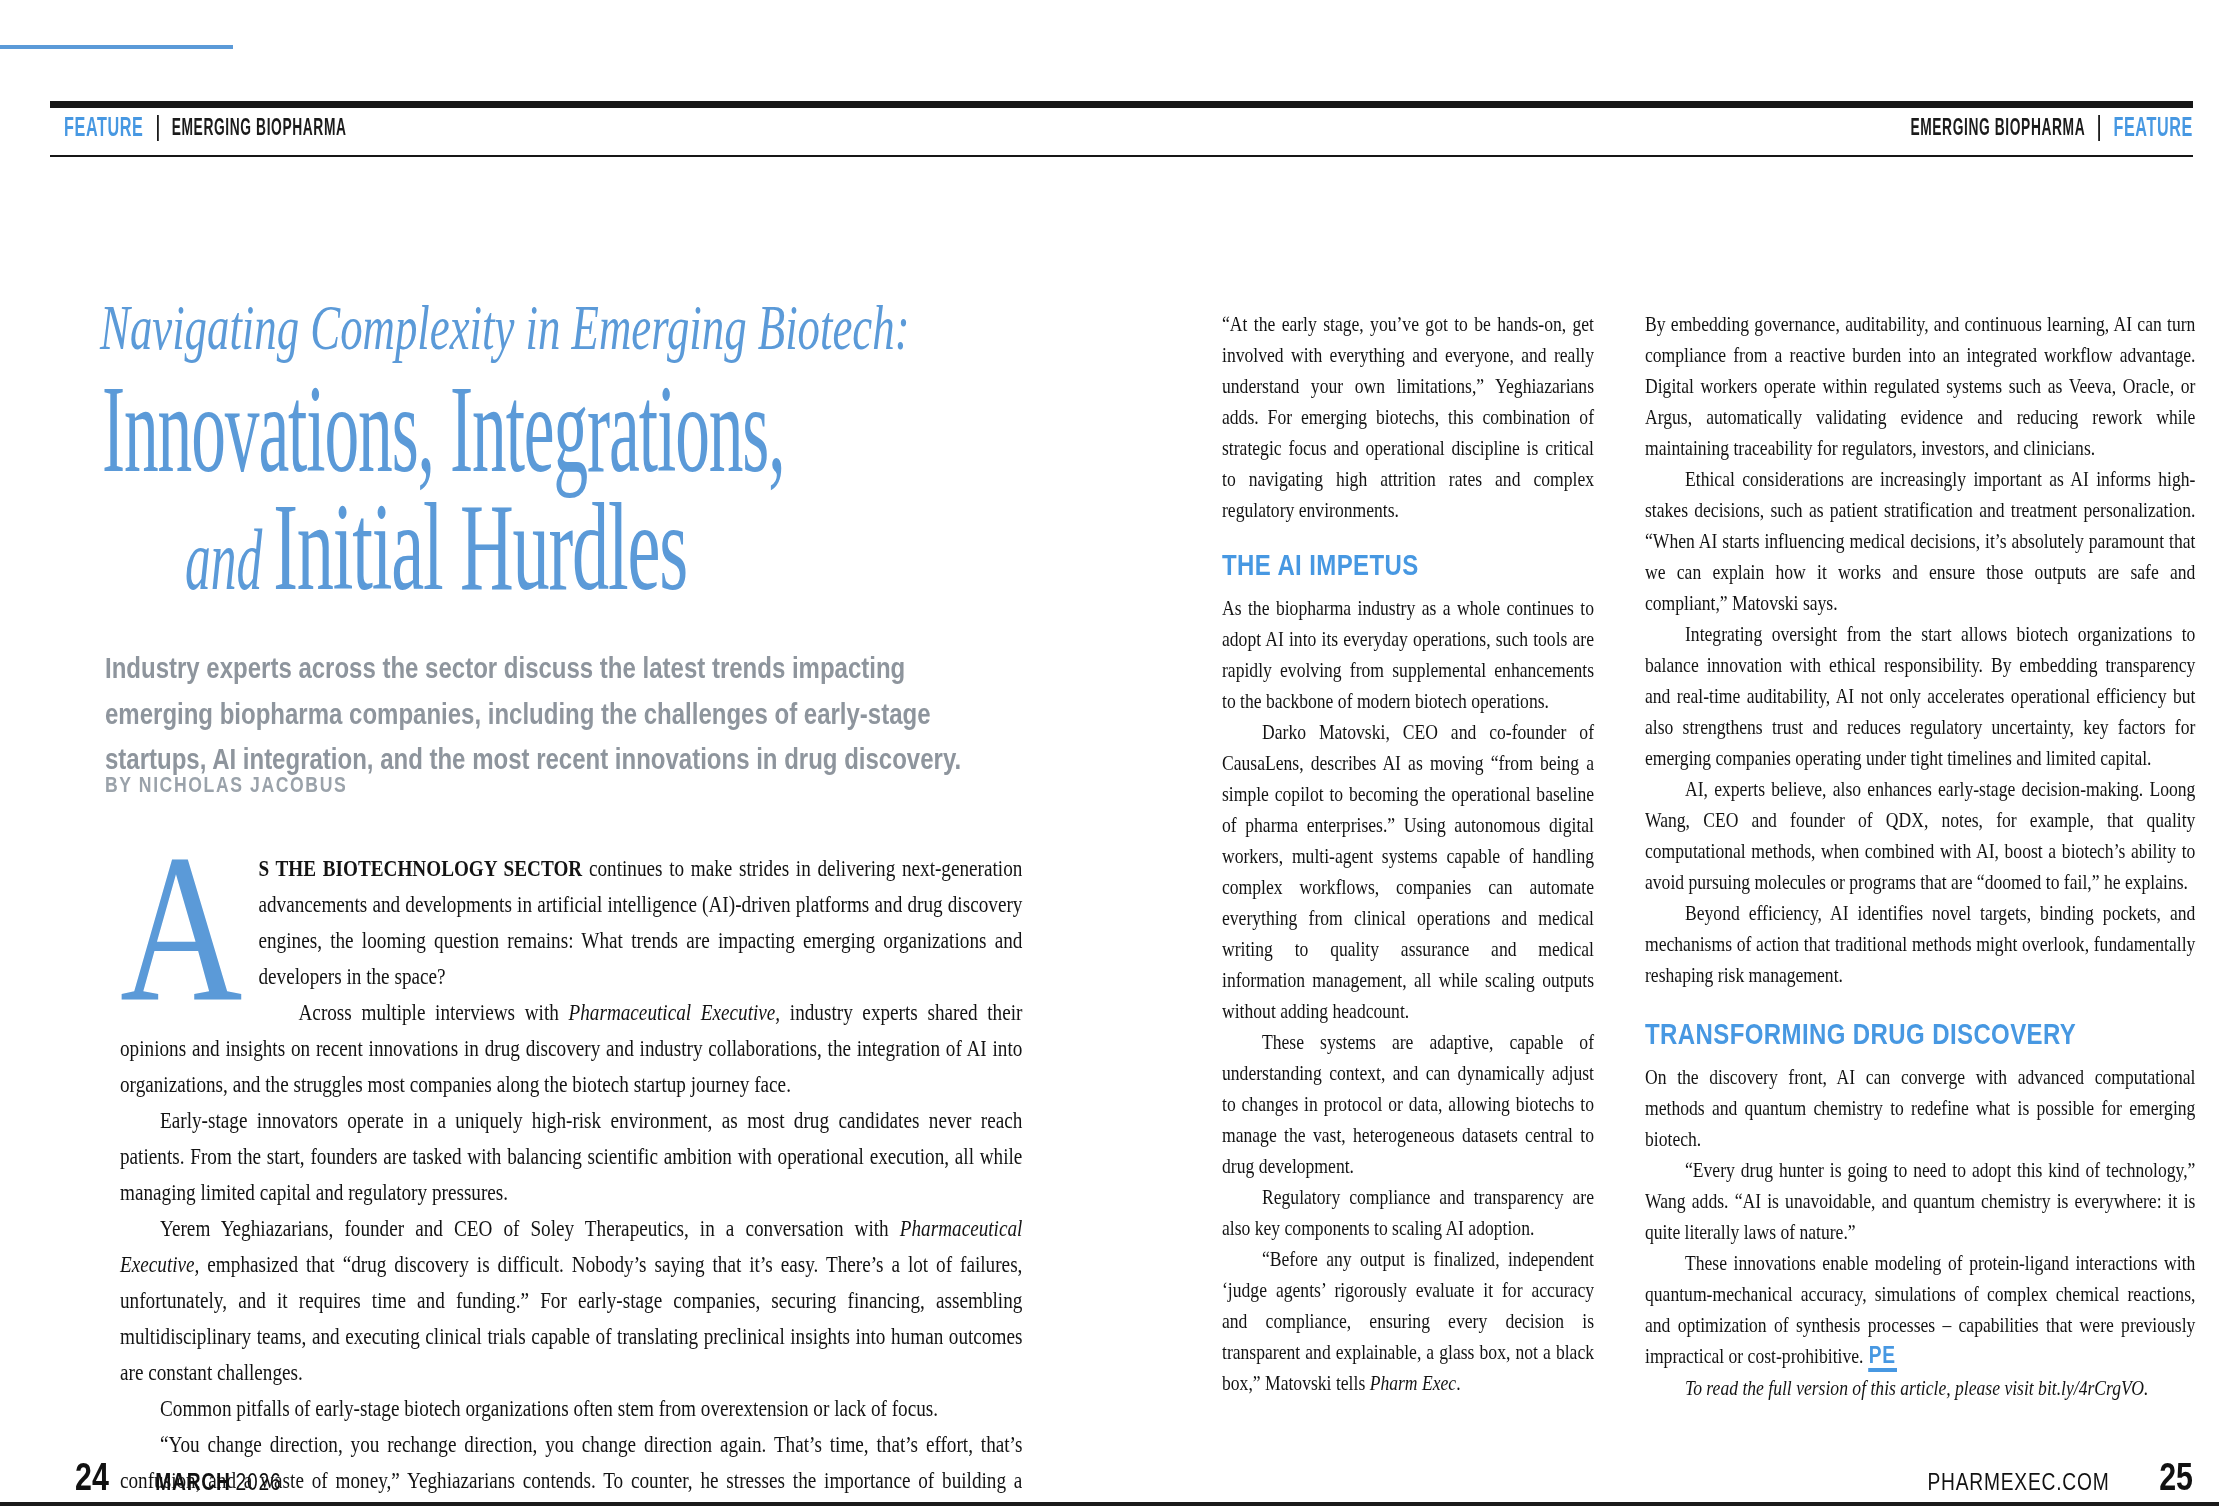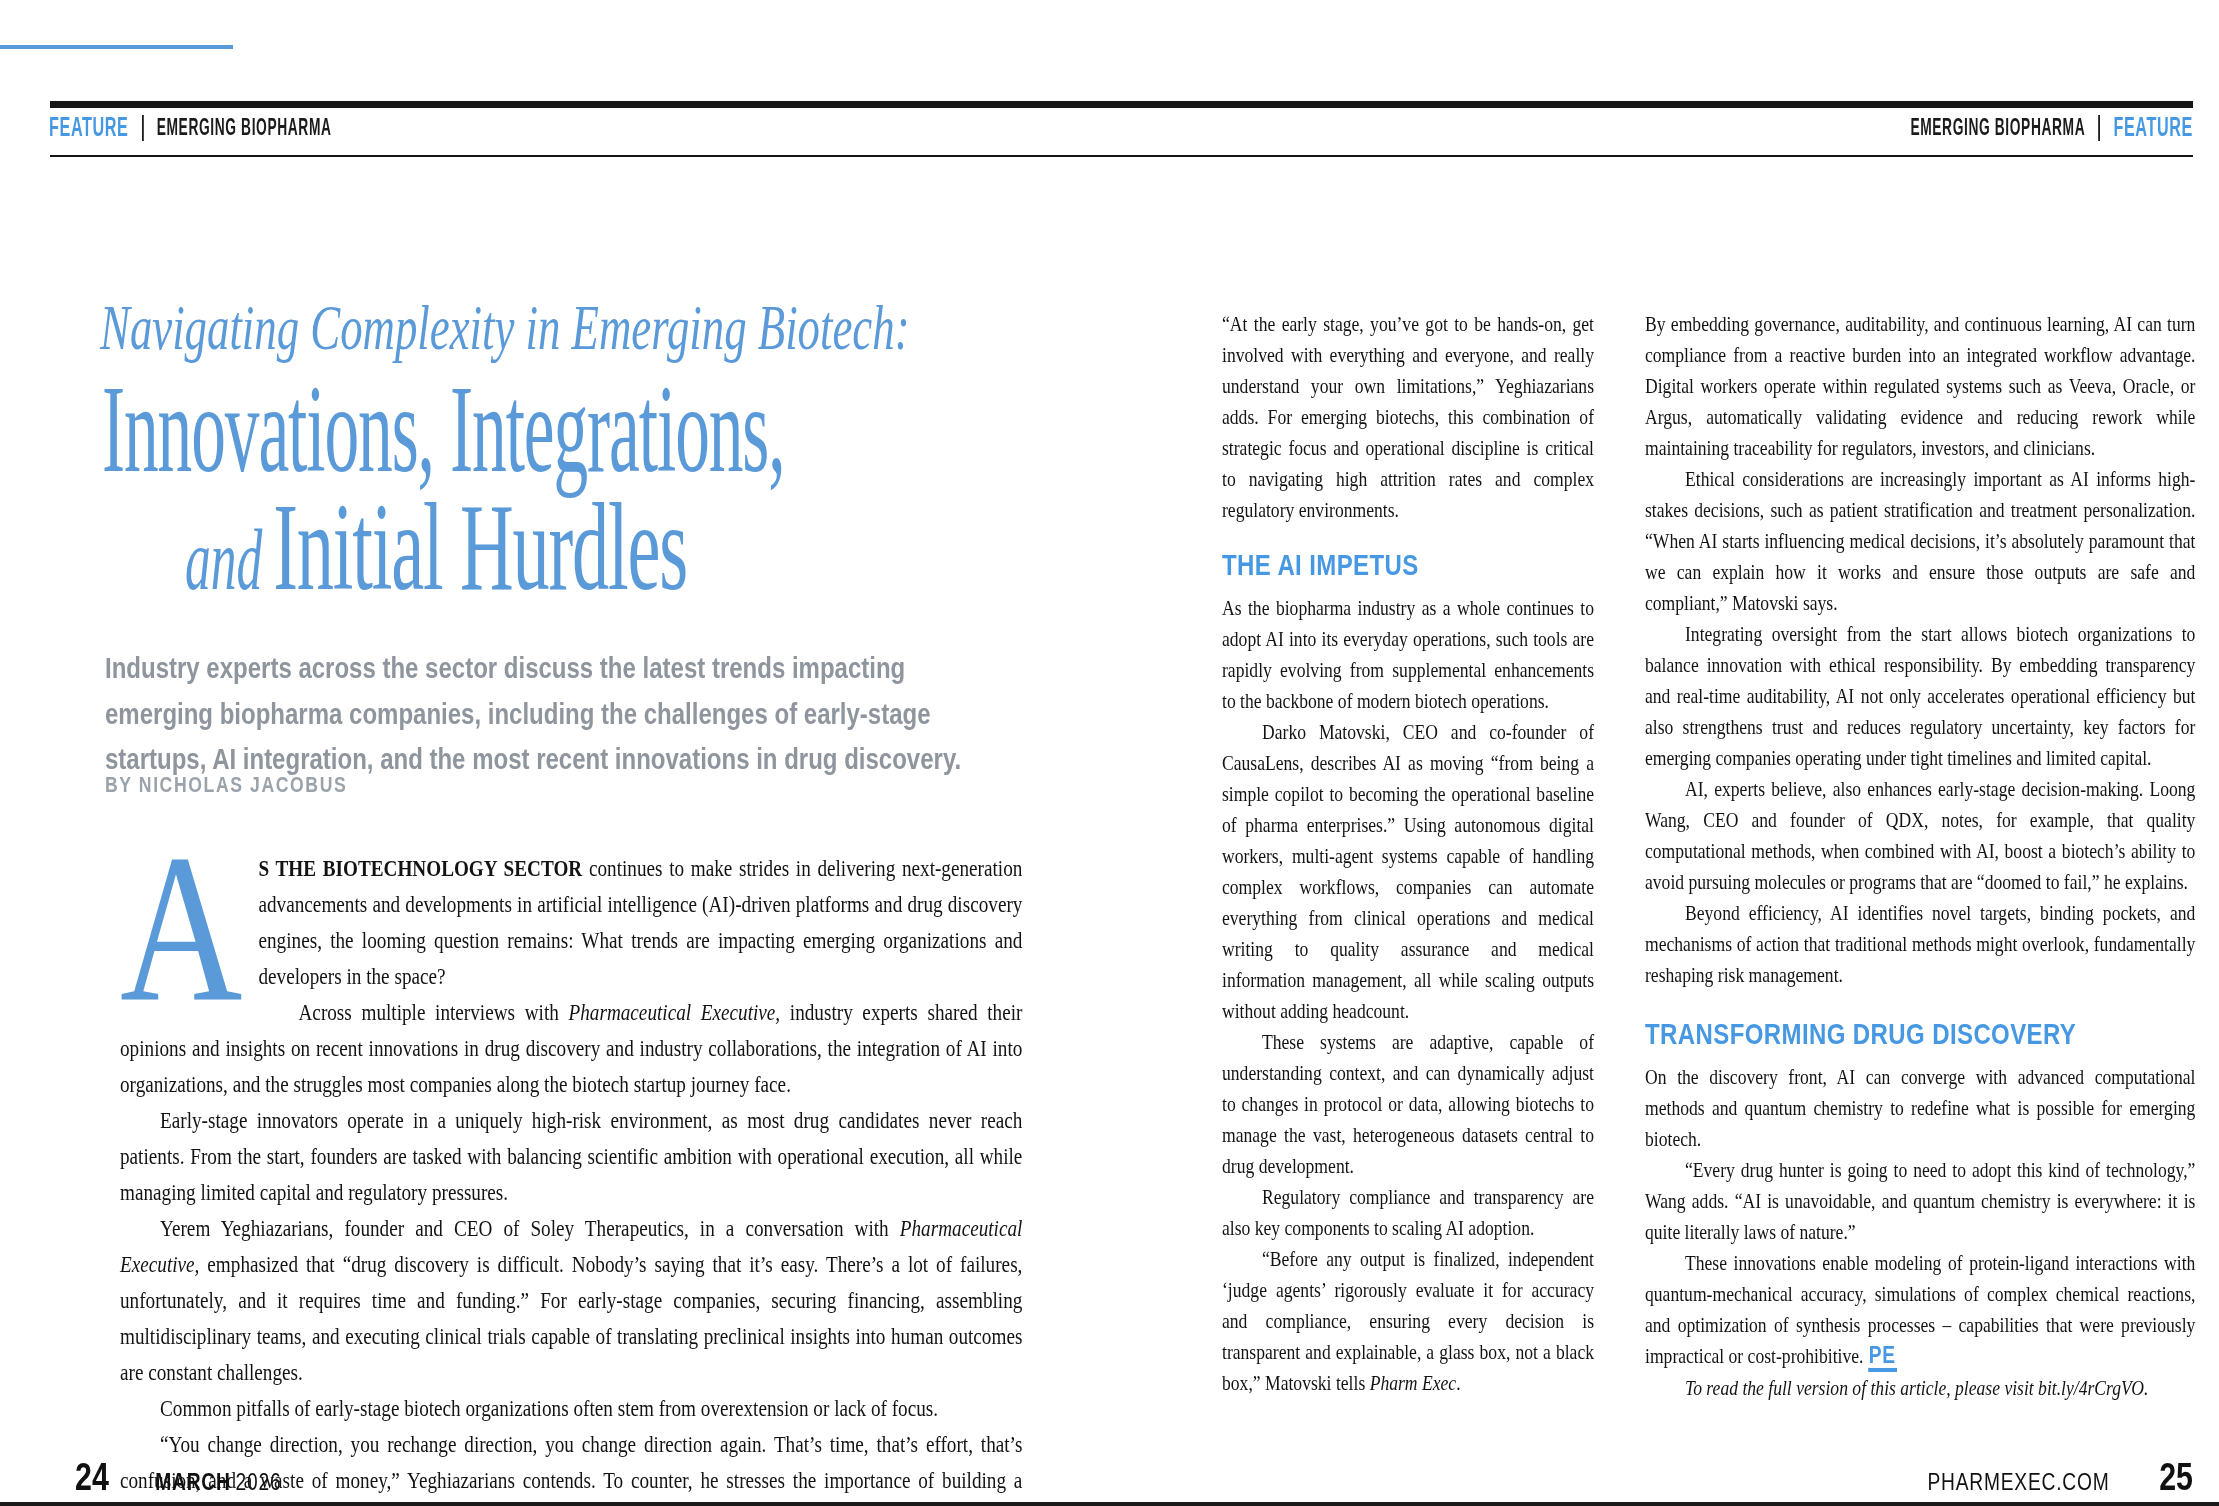--- a/index.html
+++ b/index.html
@@ -7,21 +7,21 @@
               font-family:"Liberation Serif", serif; color:#131313; position:relative; }
 
   
   .corner-tab { position:absolute; left:0; top:0; width:233px; height:49px;
                 background:#fff; border-bottom:4px solid #5b9ad8; }
   .rule-thick { position:absolute; left:50px; right:26px; top:101px; height:7px; background:#161616; }
   .rule-thin  { position:absolute; left:50px; right:26px; top:155px; height:2px; background:#161616; }
   .bottom-rule{ position:absolute; left:0; right:0; top:1502px; height:4px; background:#1a1a1a; }
 
   
-  .kicker-row { position:absolute; left:49px; right:26px; top:112px; height:40px; }
+  .kicker-row { position:absolute; left:64px; right:26px; top:112px; height:40px; }
   .kicker { position:absolute; top:0; display:flex; align-items:center;
             font-family:"Liberation Sans", sans-serif; font-weight:bold; white-space:nowrap; }
   .kicker-left  { left:0;  transform:scaleX(0.60); transform-origin:0 50%; }
   .kicker-right { right:0; transform:scaleX(0.60); transform-origin:100% 50%; }
   .kicker .feature { color:#4798e2; font-size:27px; letter-spacing:1px; }
   .kicker .topic   { color:#1b1b1b; font-size:23px; letter-spacing:1px; }
   .kicker .sep { display:inline-block; width:3px; height:26px; background:#1b1b1b; margin:0 22px; }
 
   
   .t-eyebrow { position:absolute; left:100px; top:296px; font-style:italic; color:#5b9ad8;

